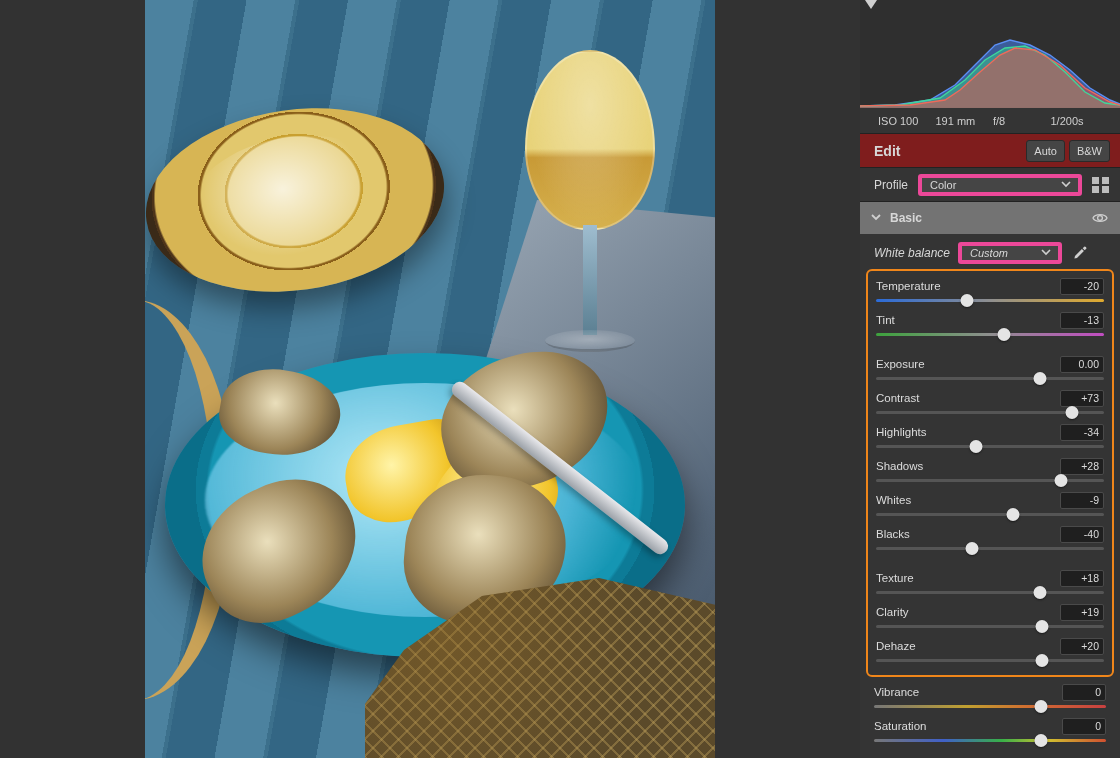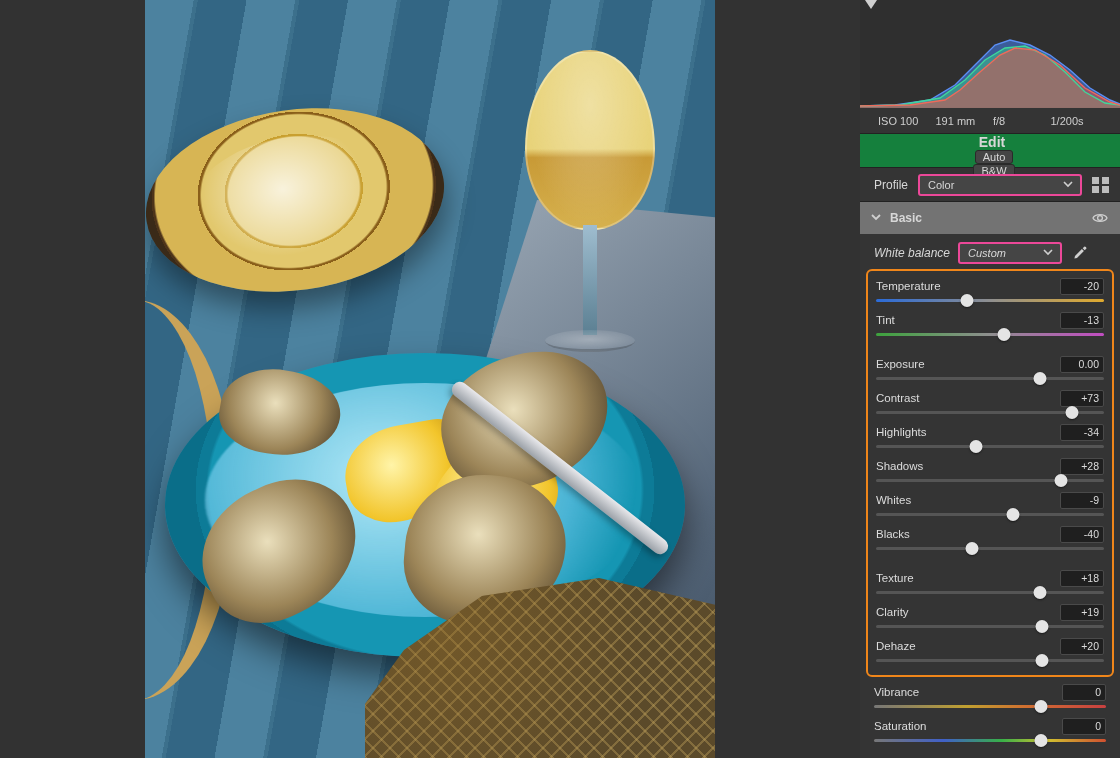--- a/index.html
+++ b/index.html
@@ -29,25 +29,25 @@
   .photo .net{position:absolute;bottom:0;left:220px;right:-40px;height:180px;background:radial-gradient(circle at 20% 30%,rgba(150,110,40,.4),rgba(0,0,0,0) 60%),repeating-linear-gradient(45deg,rgba(190,160,90,.4)0 2px,transparent 2px 12px),repeating-linear-gradient(-45deg,rgba(190,160,90,.4)0 2px,transparent 2px 12px),#5b4a2a;clip-path:polygon(10% 40%,30% 10%,60% 0,100% 20%,100% 100%,0 100%,0 70%);}
 
   
   .panel { width: 260px; background:#343434; color:#d7d7d7; font-size:12px; display:flex; flex-direction:column; }
   .histogram { height:108px; background:#2f2f2f; position:relative; border-bottom:1px solid #1e1e1e; }
   .histogram svg { position:absolute; inset:0; }
   .histogram .marker{position:absolute;top:0;left:5px;width:0;height:0;border-left:6px solid transparent;border-right:6px solid transparent;border-top:9px solid #cfcfcf;}
   .inforow { display:flex; height:26px; align-items:center; padding:0 12px 0 18px; font-size:11px; color:#cfcfcf; background:#343434; border-bottom:1px solid #222; }
   .inforow span{flex:1;}
   .inforow span.r{text-align:left;}
-  .sectionrow{display:flex;align-items:center;height:34px;padding:0 10px 0 14px;background:#15803d;border-bottom:1px solid #222;flex-direction:column;}
+  .sectionrow{display:flex;align-items:center;height:34px;padding:0 10px 0 14px;background:#7f1d1d;border-bottom:1px solid #222;}
   .sectionrow .title{font-size:14px;font-weight:600;flex:1;}
   .smallbtn{background:#454545;border:1px solid #2a2a2a;color:#d7d7d7;font-size:11px;height:22px;padding:0 7px;border-radius:3px;margin-left:4px;cursor:pointer;}
   .profilerow{display:flex;align-items:center;height:34px;padding:0 10px 0 14px;gap:10px;border-bottom:1px solid #222;}
-  .sel{flex:1;background:#454545;border:2px solid #ec4899;border-radius:3px;height:22px;position:relative;color:#d7d7d7;font-size:11px;padding:0 20px 0 8px;display:flex;align-items:center;}
+  .sel{flex:1;background:#454545;border:4px solid #ec4899;border-radius:3px;height:22px;position:relative;color:#d7d7d7;font-size:11px;padding:0 20px 0 8px;display:flex;align-items:center;}
   .sel .chev{position:absolute;right:6px;top:50%;transform:translateY(-50%);}
   .grid-icon{width:18px;display:grid;grid-template-columns:1fr 1fr;grid-template-rows:1fr 1fr;gap:2px;}
   .grid-icon i{background:#bdbdbd;width:7px;height:7px;display:block;}
   .panelheader{display:flex;align-items:center;height:32px;padding:0 12px 0 10px;background:#737373;}
   .panelheader .chev{margin-right:8px;}
   .panelheader .name{font-weight:600;flex:1;}
   .eye{width:16px;height:16px;}
   .chev svg{width:12px;height:12px;}
   .scroll{flex:1;overflow:auto;padding:4px 0 12px;}
   .wb-row{display:flex;align-items:center;height:30px;padding:0 10px 0 14px;gap:8px;font-style:italic;}

